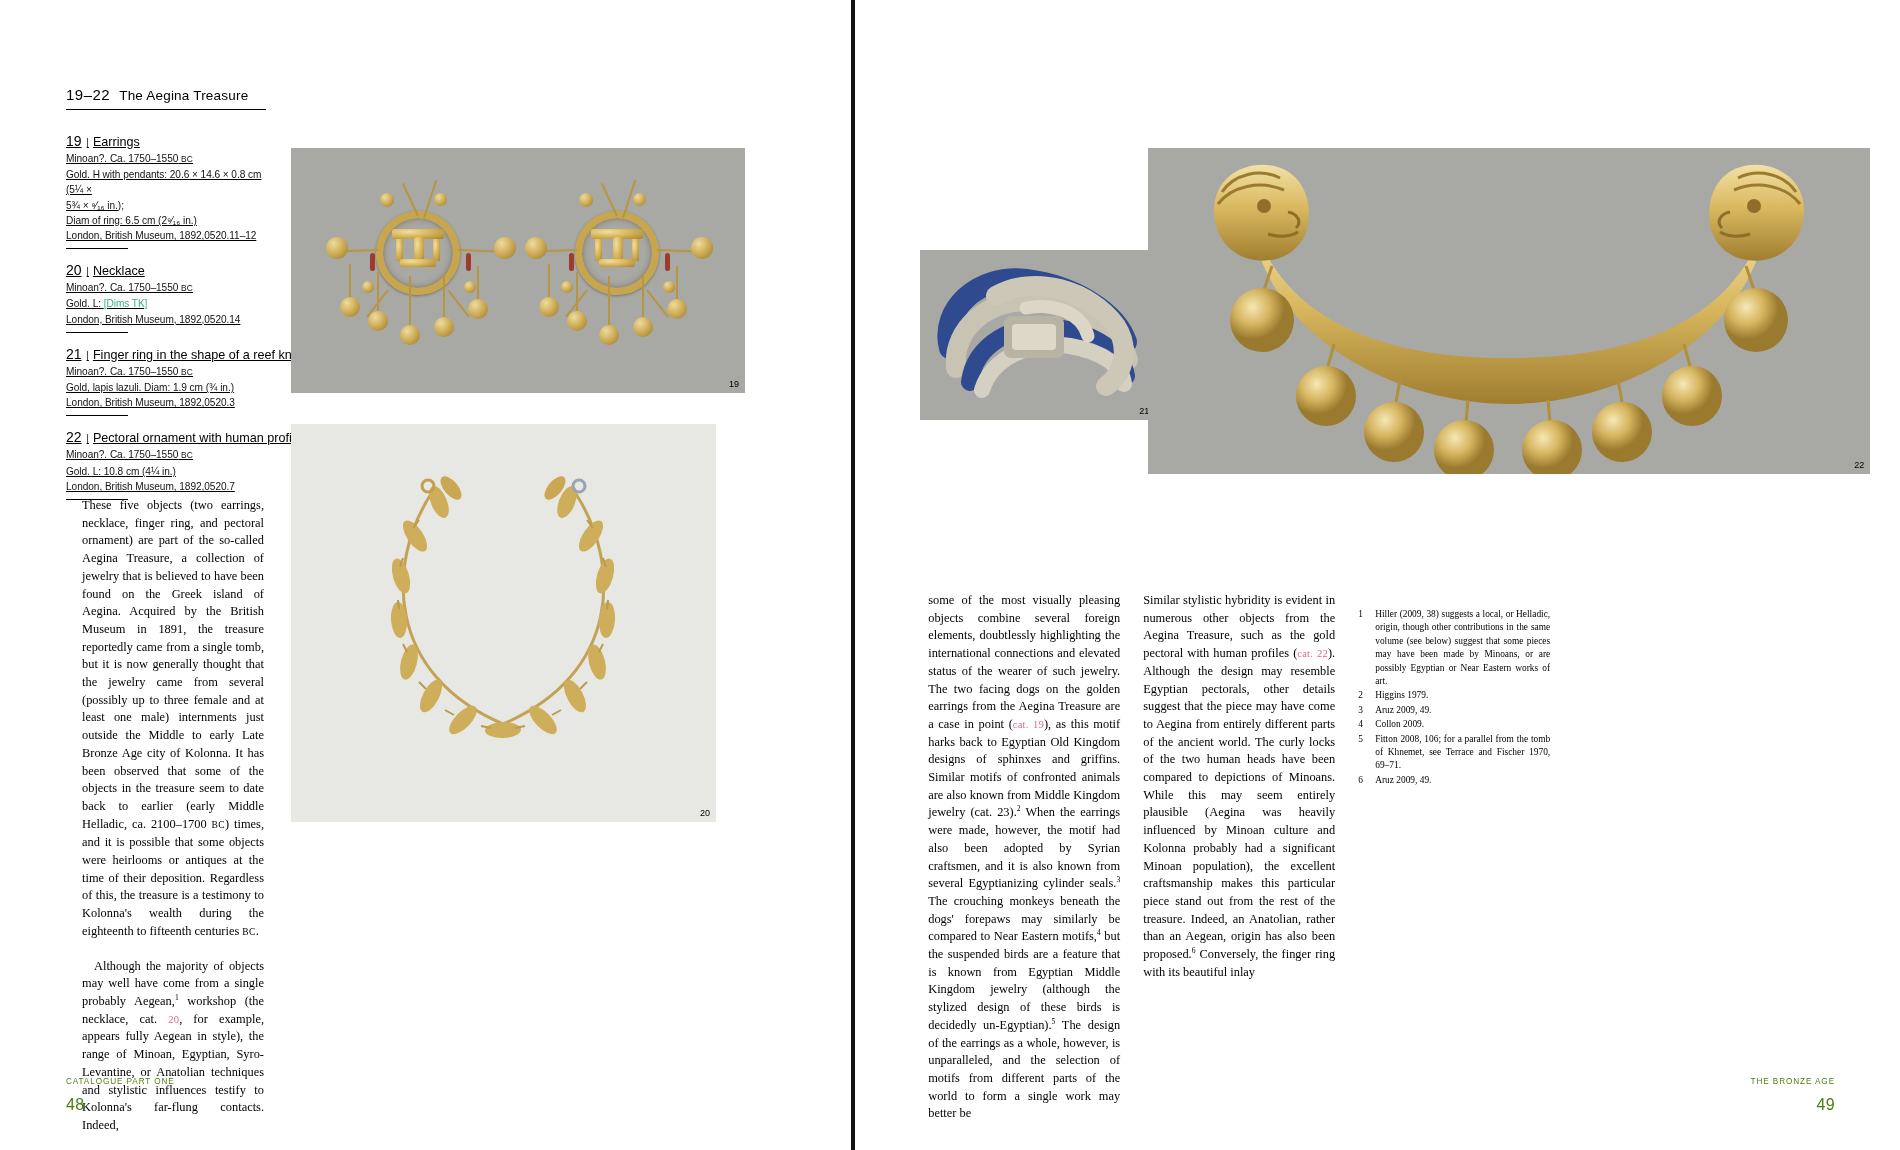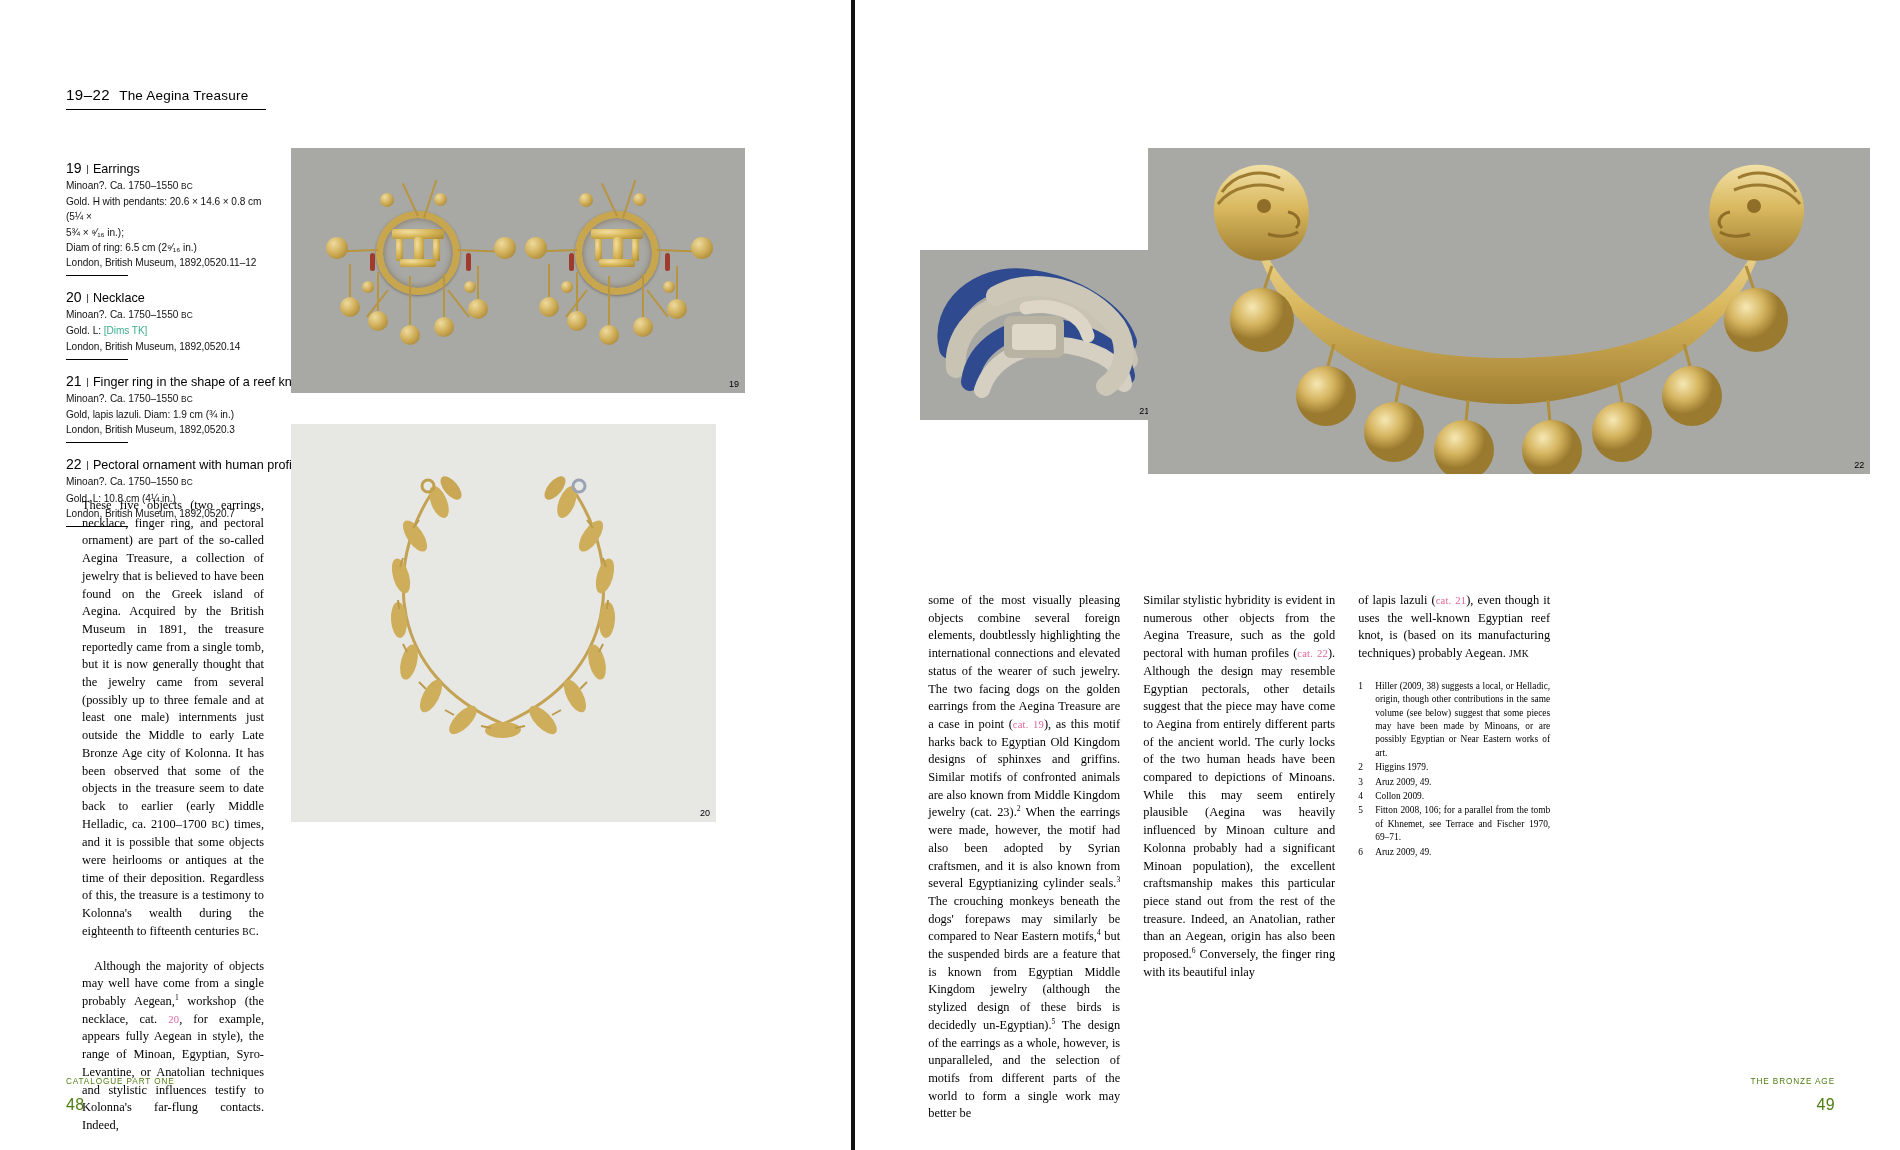--- a/index.html
+++ b/index.html
@@ -21,21 +21,21 @@
     position: absolute; left: 66px; top: 86px; width: 200px;
     font-family: "Liberation Sans", sans-serif;
     font-size: 13.5px; letter-spacing: .2px; color: #000;
     border-bottom: 1.6px solid #000; padding-bottom: 6px;
     white-space: nowrap;
   }
   .section-head .num { font-size: 15px; letter-spacing: .5px; }
   .section-head .ttl { margin-left: 9px; }
 
   
-  .entries { position: absolute; left: 66px; top: 160px; width: 212px; }
+  .entries { position: absolute; left: 66px; top: 133px; width: 212px; text-decoration: underline; }
   .entry { margin-bottom: 13px; }
   .entry .eh {
     font-family: "Liberation Sans", sans-serif;
     font-size: 12.6px; color:#000; margin-bottom: 2px; white-space: nowrap;
   }
   .entry .eh .n { font-size: 14px; }
   .entry .eh .bar { margin: 0 4px 0 5px; font-size: 9px; vertical-align: 1px; }
   .entry .line {
     font-family: "Liberation Sans", sans-serif;
     font-size: 10.1px; line-height: 15.2px; color:#111; letter-spacing: -.05px;
@@ -373,21 +373,20 @@
 
     <div class="rcol" style="left:73px;">
       <p><span>some of the most visually pleasing objects combine several foreign elements, doubtlessly highlighting the international connections and elevated status of the wearer of such jewelry. The two facing dogs on the golden earrings from the Aegina Treasure are a case in point (</span><span class="ref-pink">cat. 19</span><span>), as this motif harks back to Egyptian Old Kingdom designs of sphinxes and griffins. Similar motifs of confronted animals are also known from Middle Kingdom jewelry (cat. 23).</span><sup>2</sup><span> When the earrings were made, however, the motif had also been adopted by Syrian craftsmen, and it is also known from several Egyptianizing cylinder seals.</span><sup>3</sup><span> The crouching monkeys beneath the dogs' forepaws may similarly be compared to Near Eastern motifs,</span><sup>4</sup><span> but the suspended birds are a feature that is known from Egyptian Middle Kingdom jewelry (although the stylized design of these birds is decidedly un-Egyptian).</span><sup>5</sup><span> The design of the earrings as a whole, however, is unparalleled, and the selection of motifs from different parts of the world to form a single work may better be</span></p>
     </div>
 
     <div class="rcol" style="left:288px;">
       <p><span>Similar stylistic hybridity is evident in numerous other objects from the Aegina Treasure, such as the gold pectoral with human profiles (</span><span class="ref-pink">cat. 22</span><span>). Although the design may resemble Egyptian pectorals, other details suggest that the piece may have come to Aegina from entirely different parts of the ancient world. The curly locks of the two human heads have been compared to depictions of Minoans. While this may seem entirely plausible (Aegina was heavily influenced by Minoan culture and Kolonna probably had a significant Minoan population), the excellent craftsmanship makes this particular piece stand out from the rest of the treasure. Indeed, an Anatolian, rather than an Aegean, origin has also been proposed.</span><sup>6</sup><span> Conversely, the finger ring with its beautiful inlay</span></p>
     </div>
 
     <div class="rcol" style="left:503px;">
-      <p><span>of lapis lazuli (</span><span class="ref-pink">cat. 21</span><span>), even though it uses the well-known Egyptian reef knot, is (based on its manufacturing techniques) probably Aegean. </span><span class="sc">JMK</span></p>
 
       <div class="notes">
         <div class="note">
           <span class="nn">1</span>
           <span class="nt">Hiller (2009, 38) suggests a local, or Helladic, origin, though other contributions in the same volume (see below) suggest that some pieces may have been made by Minoans, or are possibly Egyptian or Near Eastern works of art.</span>
         </div>
         <div class="note">
           <span class="nn">2</span>
           <span class="nt">Higgins 1979.</span>
         </div>

